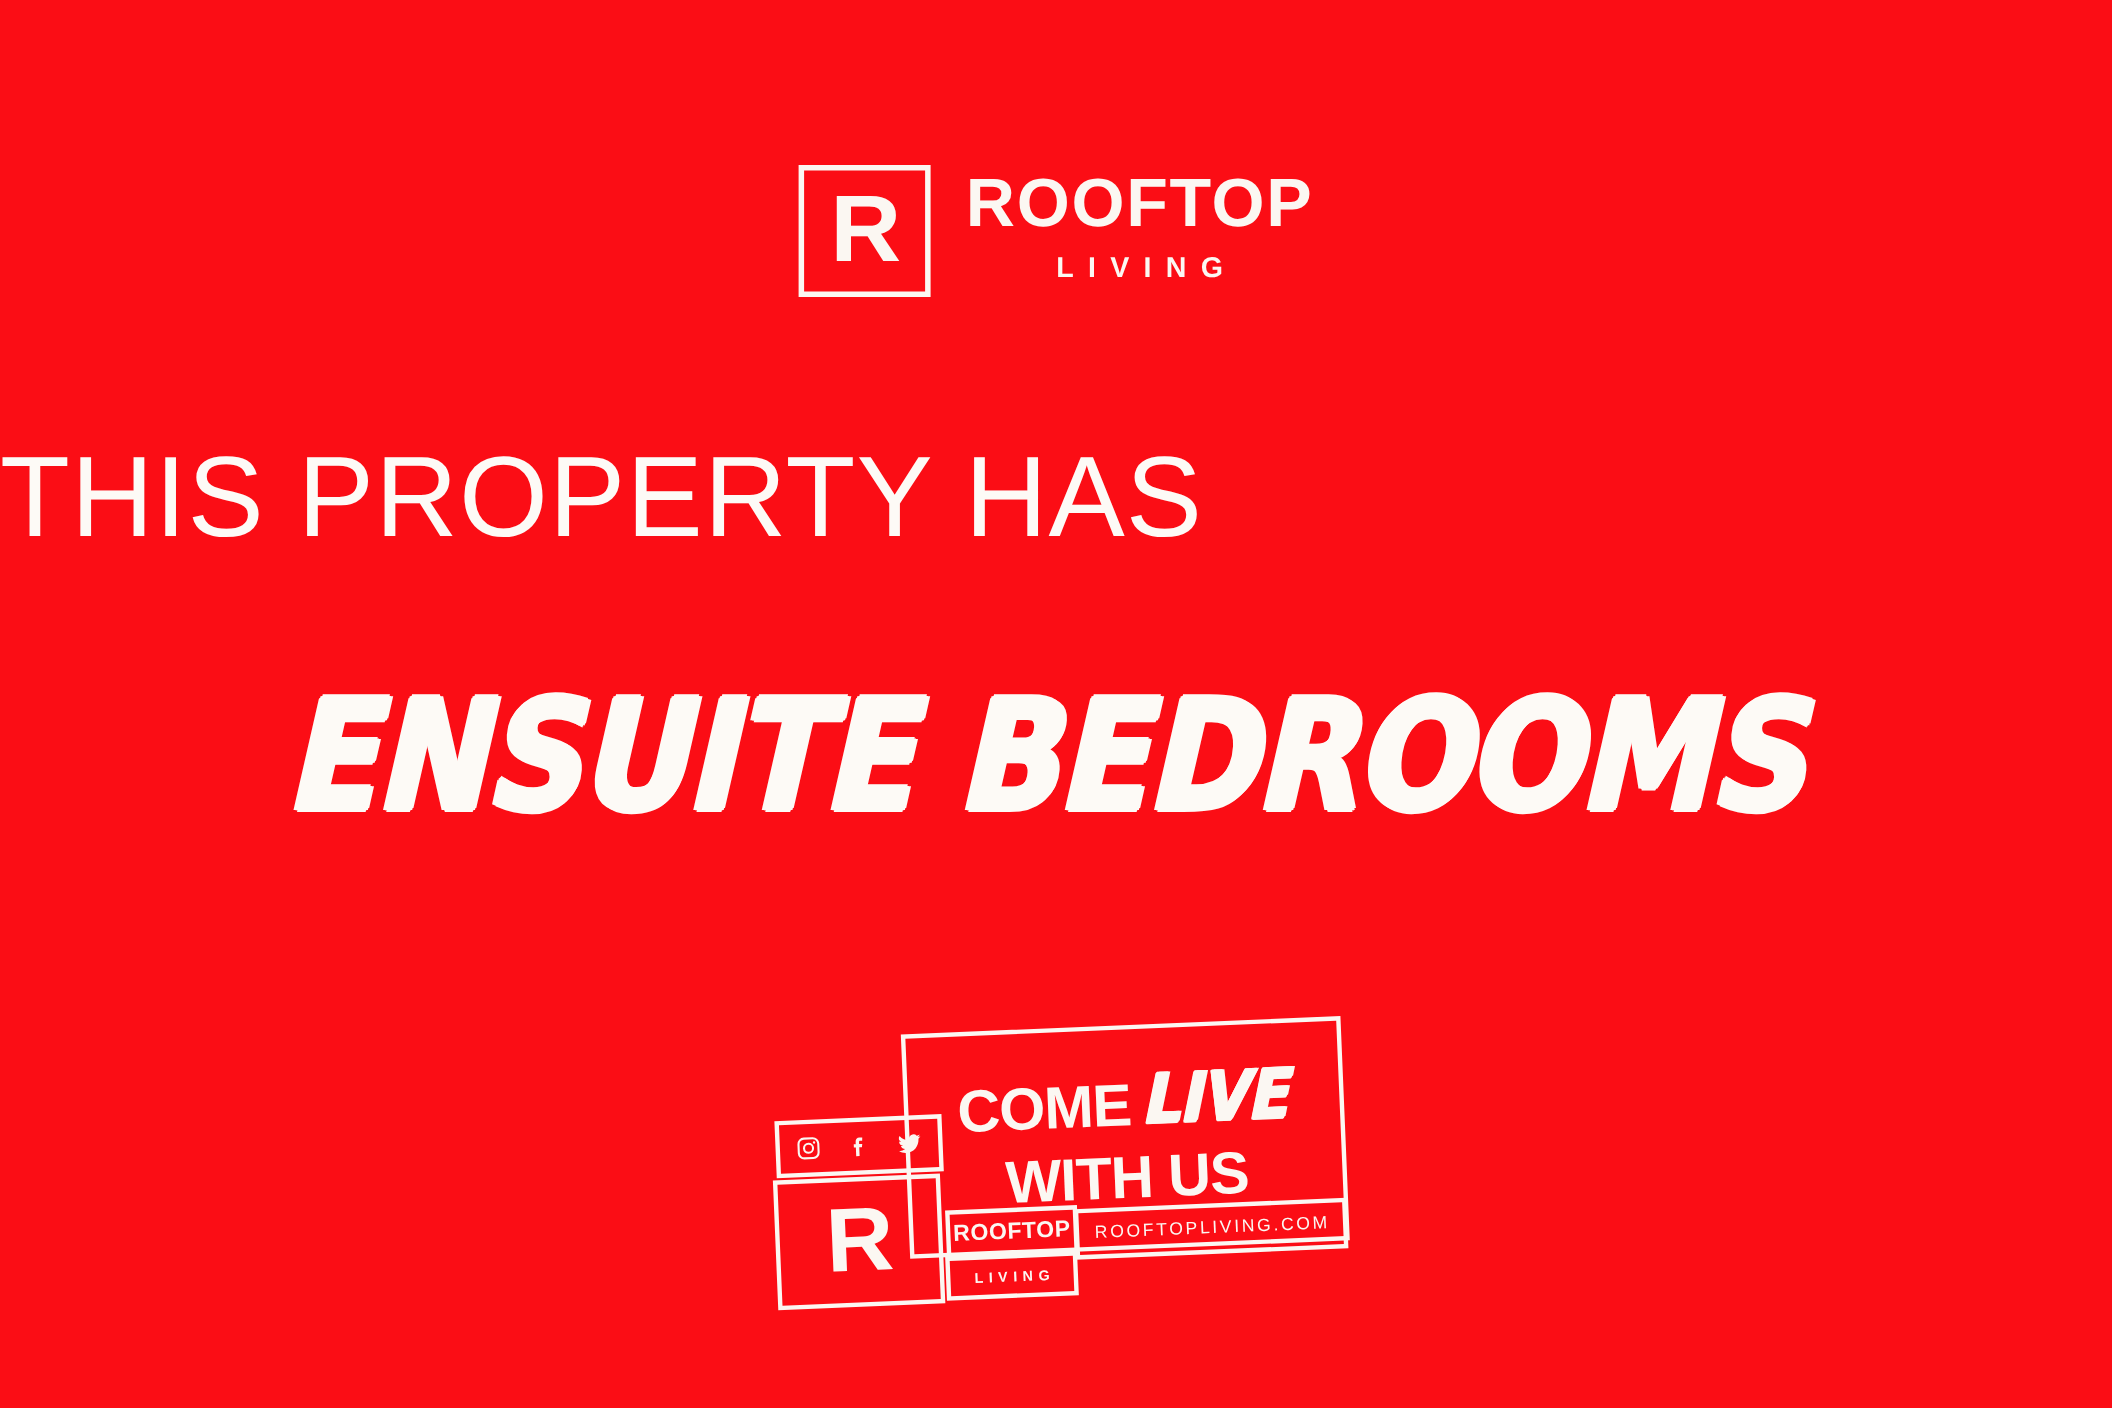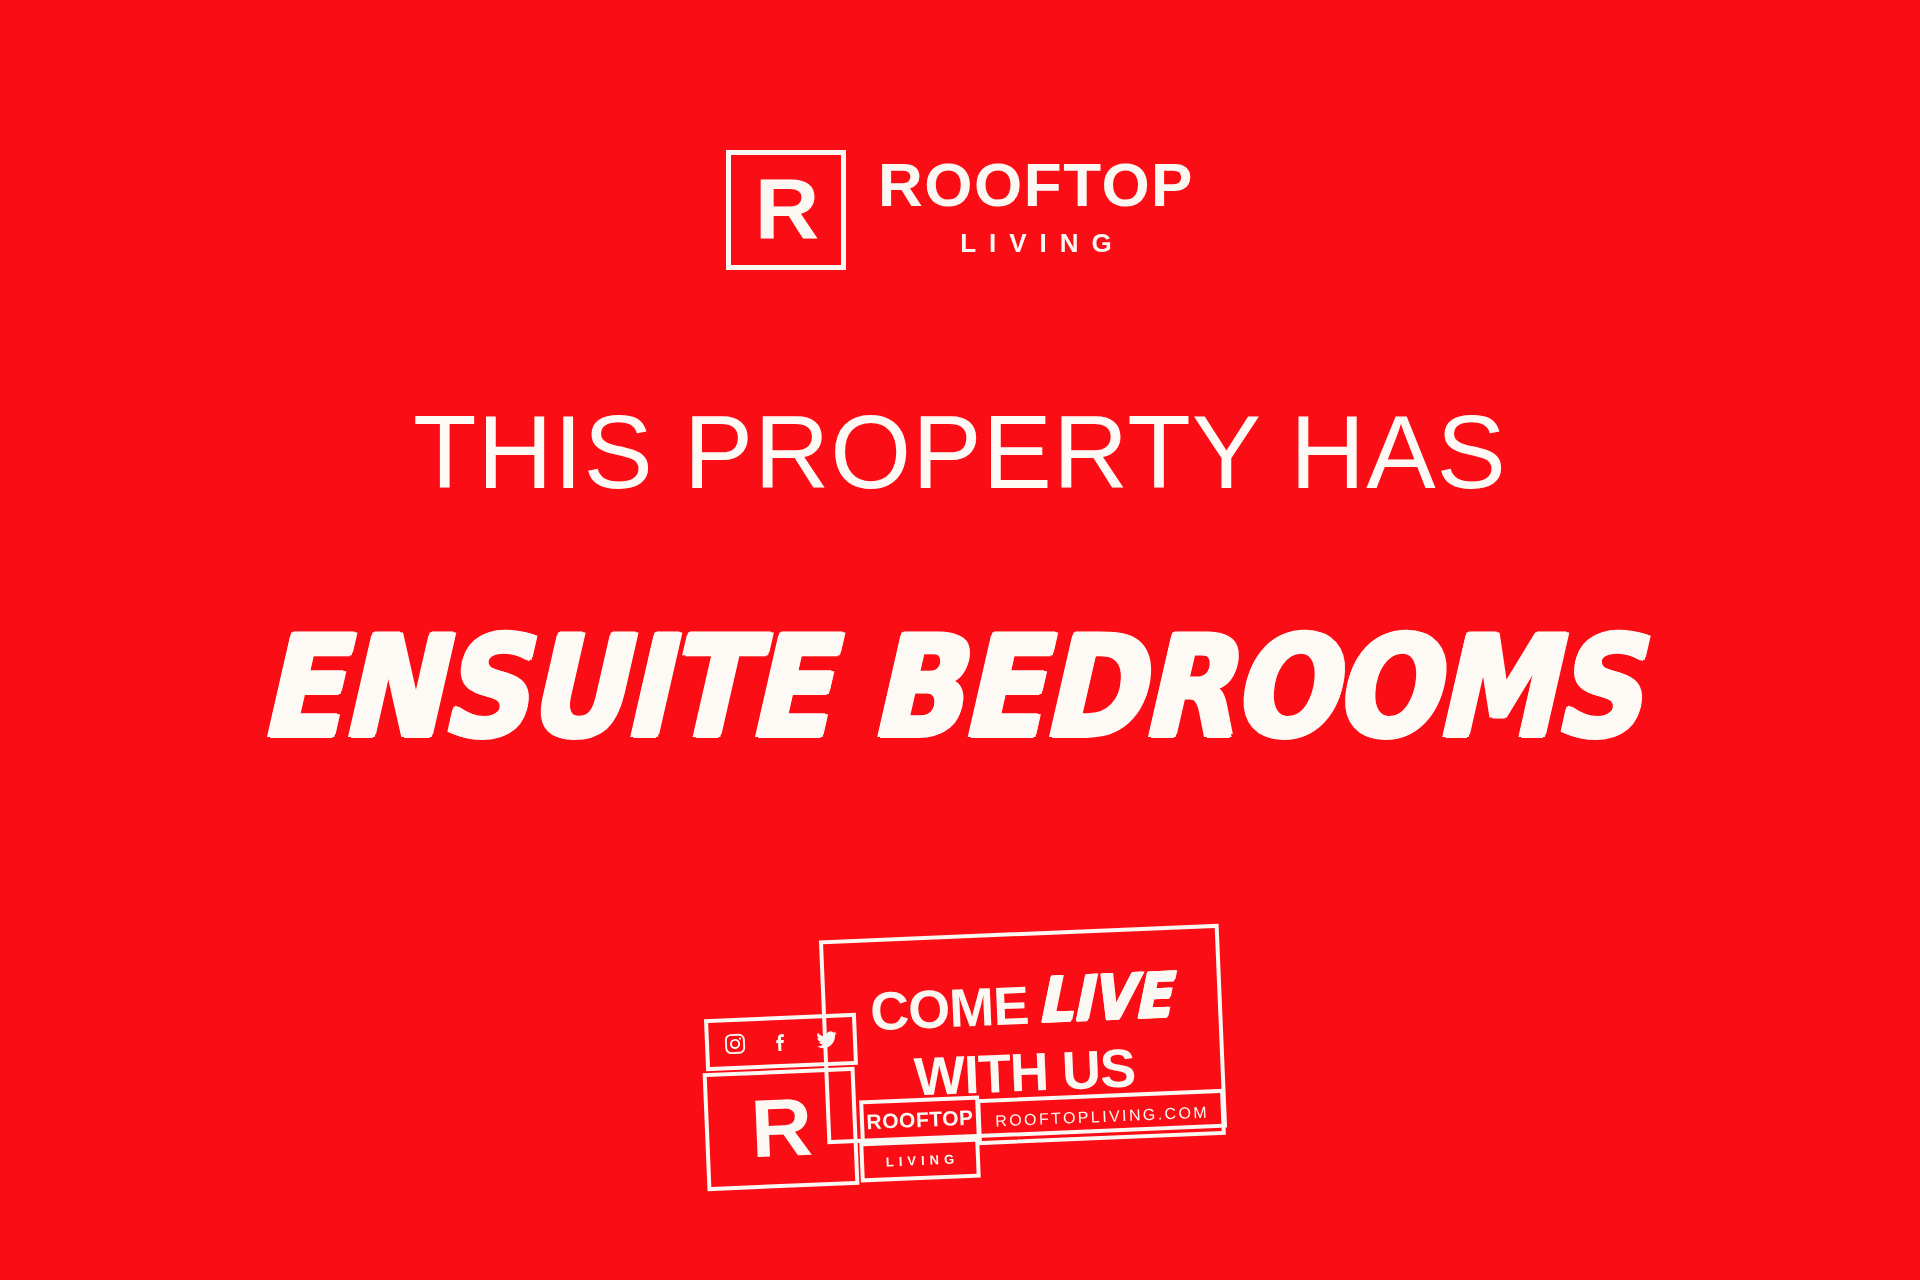--- a/index.html
+++ b/index.html
@@ -78,21 +78,21 @@
     text-indent: 13px;
     color: #FBF7F2;
   }
 
   
   .headline {
     position: absolute;
     left: 0;
     right: 0;
     top: 398px;
-    text-align: center;
+    text-align: left;
     font-weight: 400;
     font-size: 104px;
     line-height: 1.05;
     letter-spacing: 1px;
     color: #FDFAF6;
     white-space: nowrap;
   }
 
   
   .feature {

